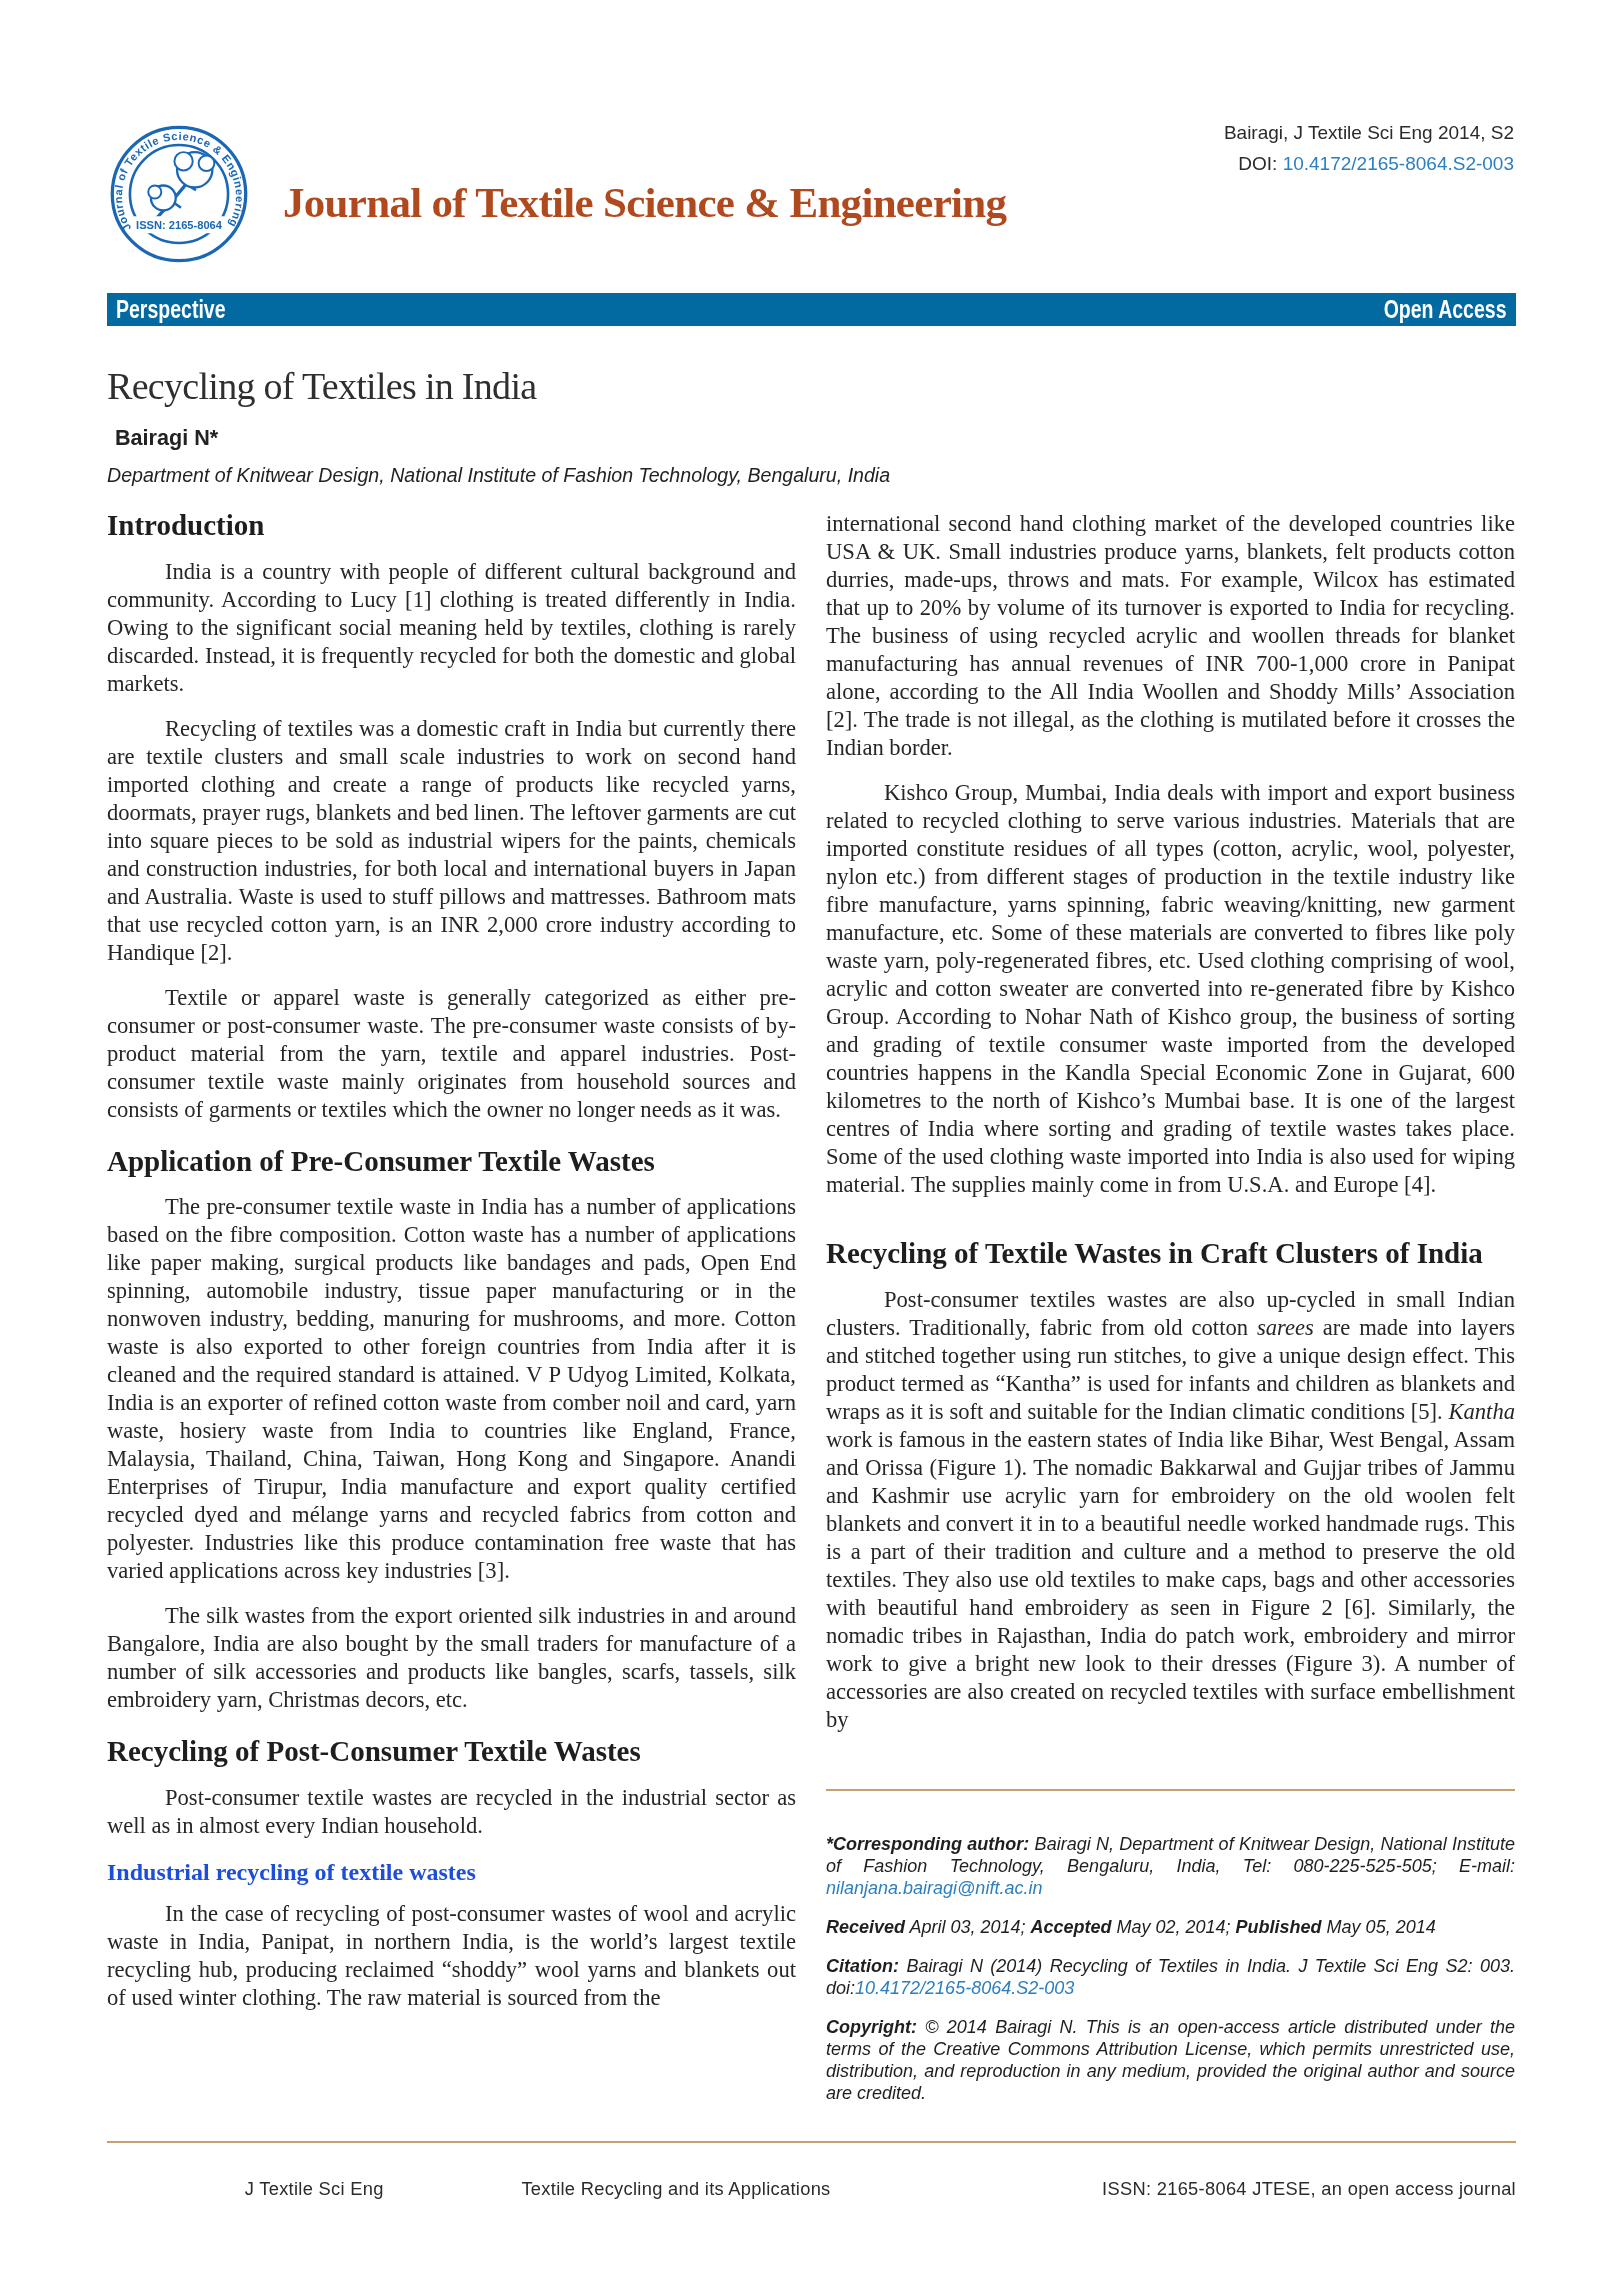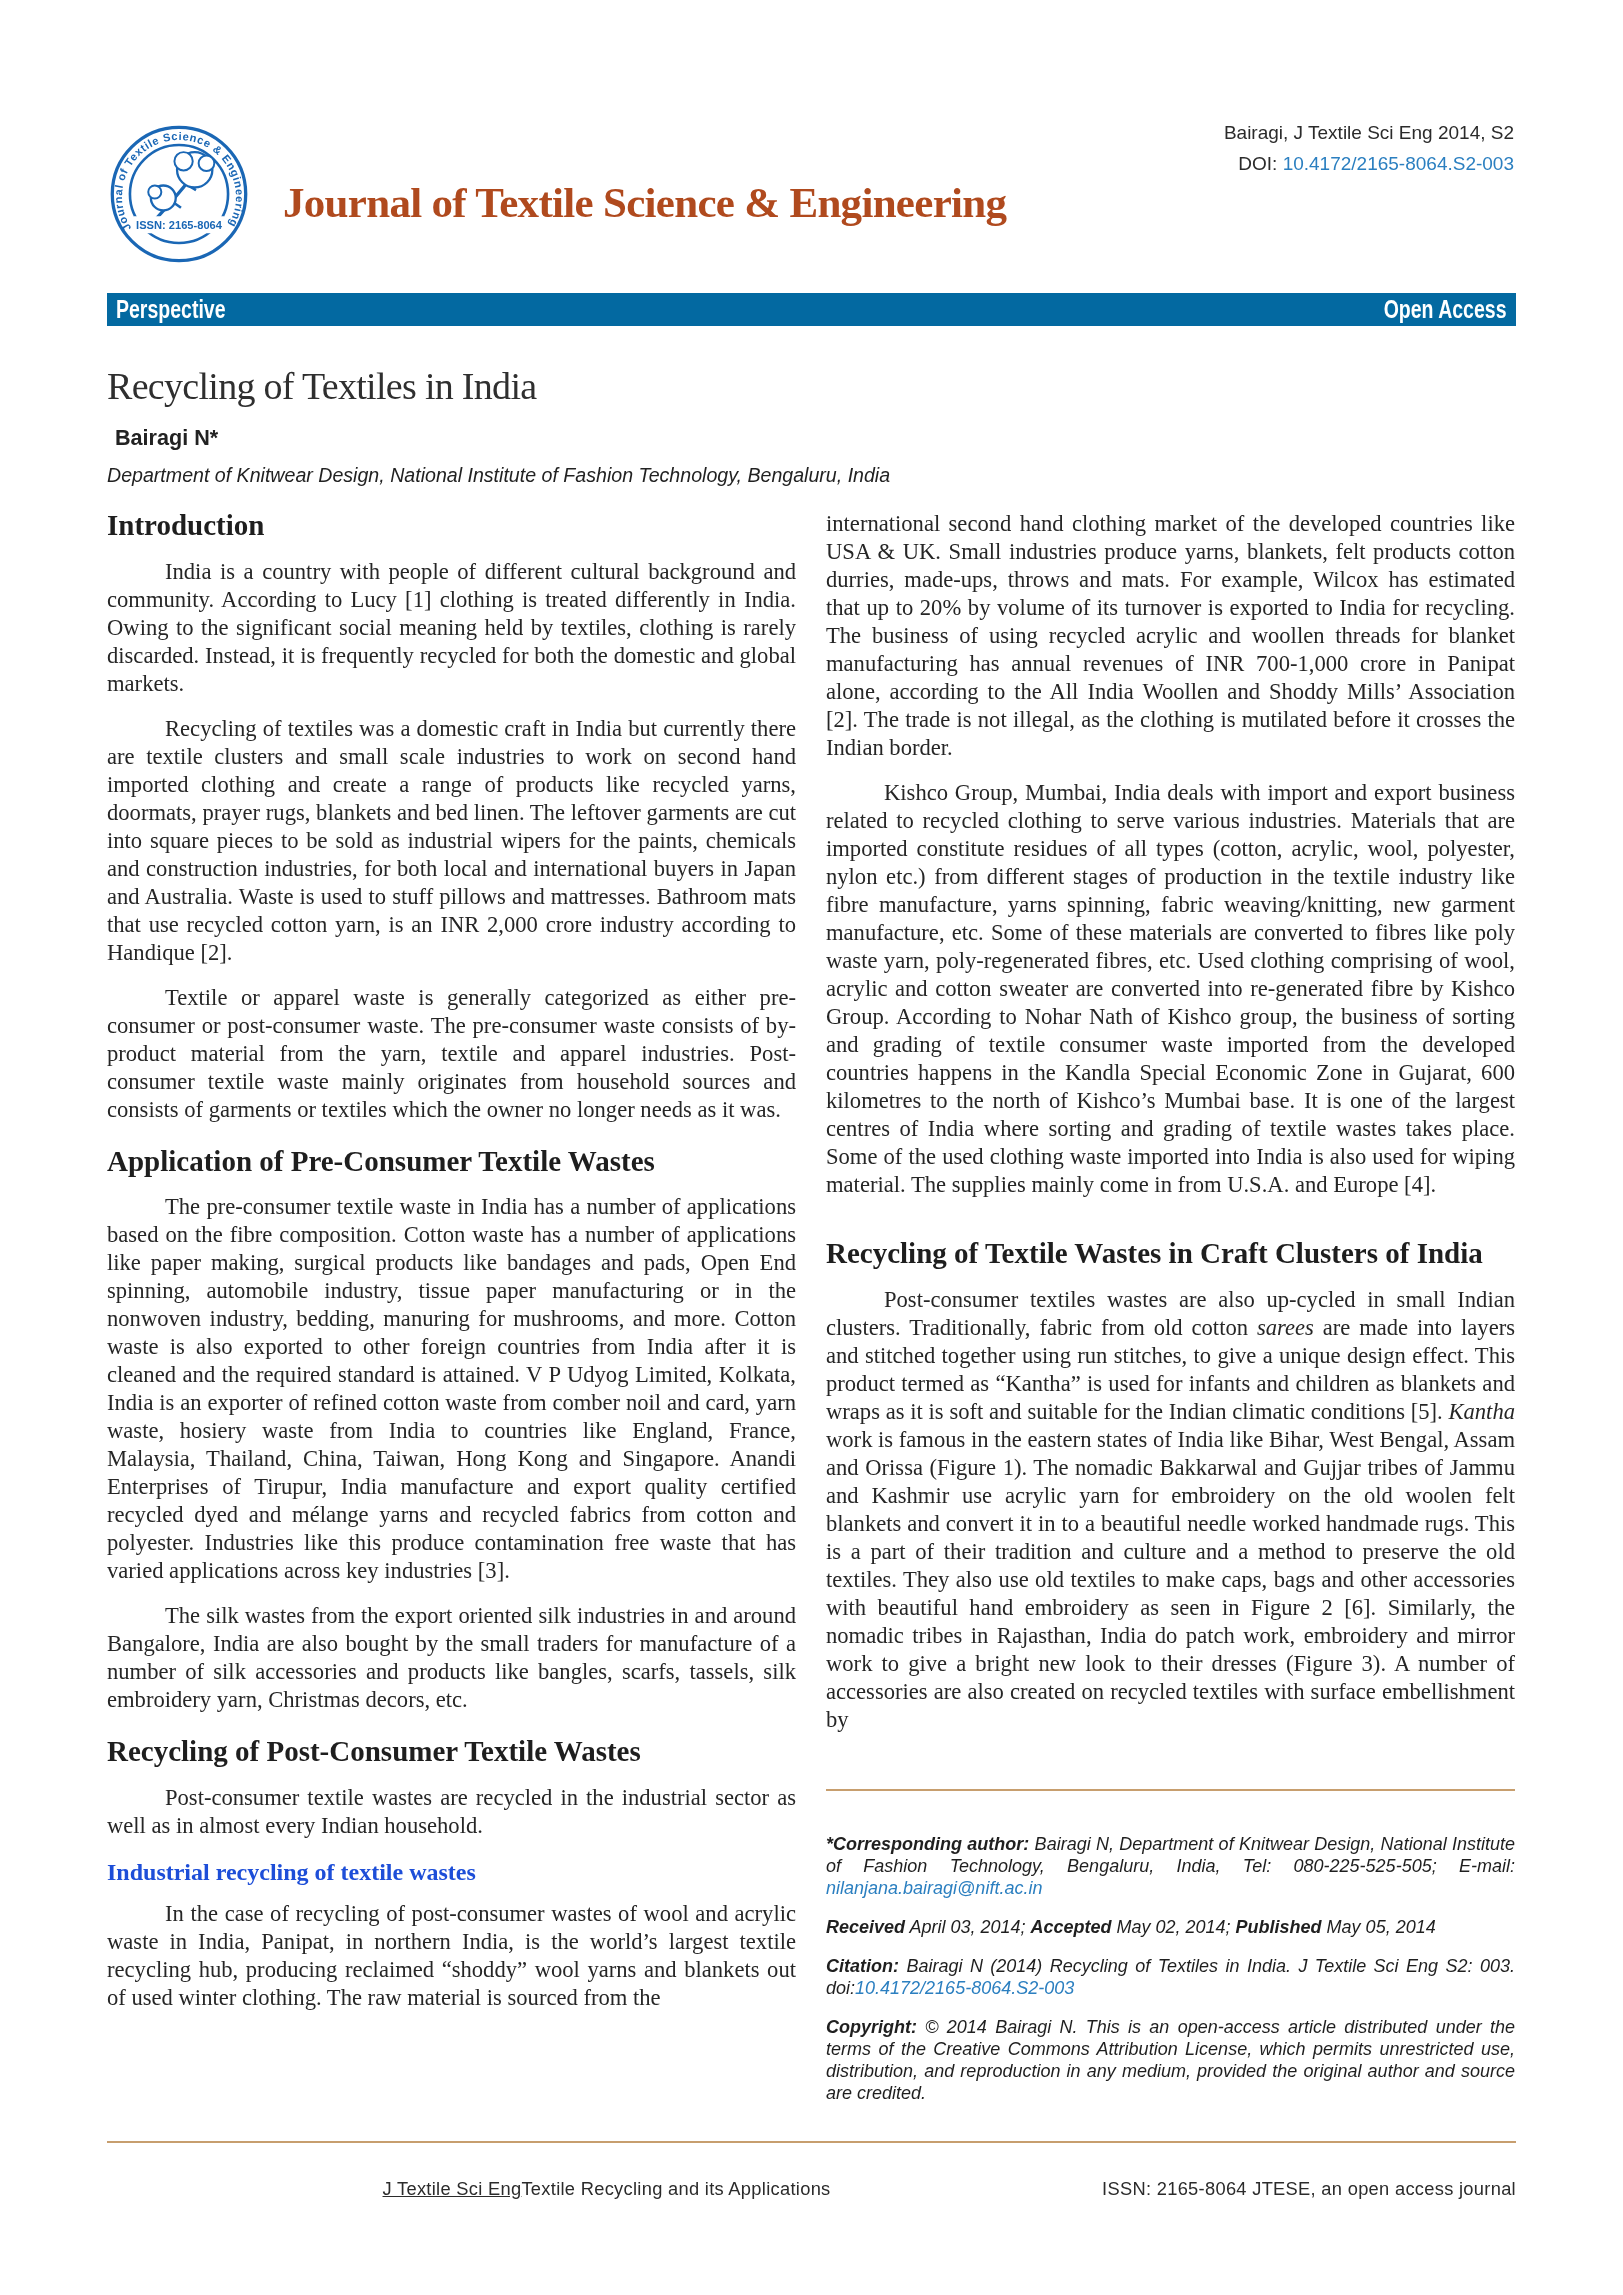--- a/index.html
+++ b/index.html
@@ -85,21 +85,21 @@
   .footnotes p { margin: 0 0 17px 0; font-size: 18px; line-height: 22px; text-indent: 0; text-align: justify; font-family: inherit; }
   
   .footer {
     position: absolute; left: 107px; top: 2141px; width: 1409px;
     border-top: 2px solid #c79e6e;
     padding-top: 35px;
     display: flex; align-items: baseline;
     font-family: "Liberation Sans", "DejaVu Sans", sans-serif;
     font-size: 18.3px; color: #2b2b2b; letter-spacing: 0.3px;
   }
-  .footer .fl { flex: 1; text-align: right; text-decoration: underline; }
+  .footer .fl { flex: 1; text-align: center; }
   .footer .fc { flex: 1.4; text-align: left; }
   .footer .fr { flex: 1; text-align: right; }
 </style>
 </head>
 <body>
 
 <div class="page">
 
   <div class="top-cite">
     <div>Bairagi, J Textile Sci Eng 2014, S2</div>

